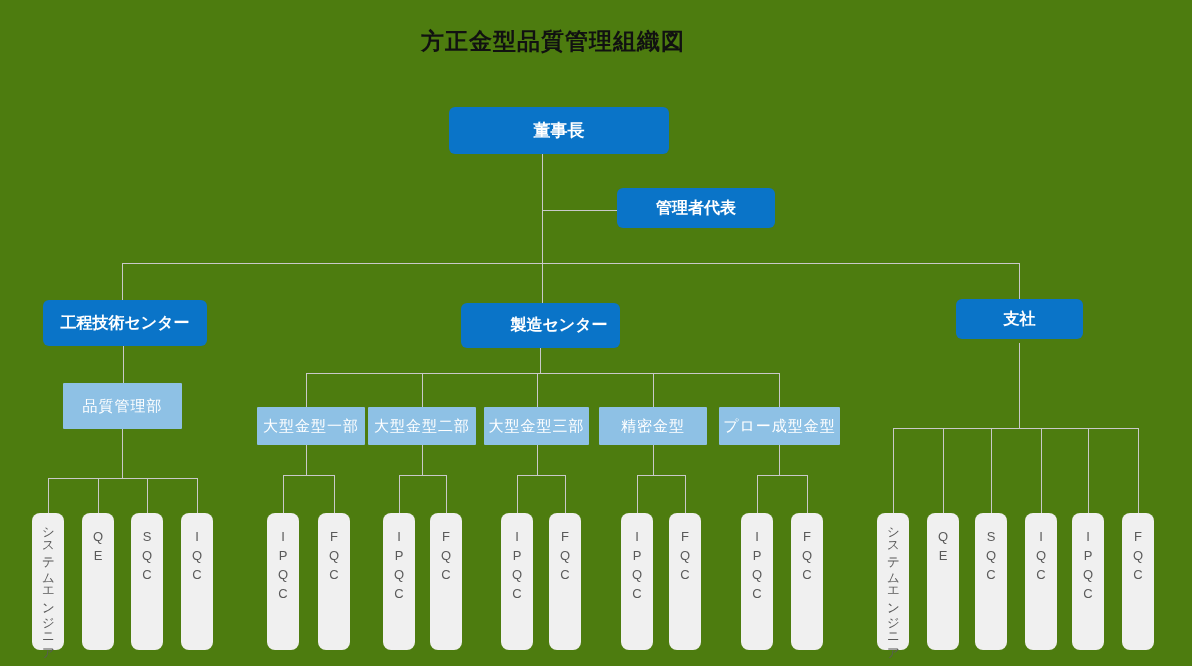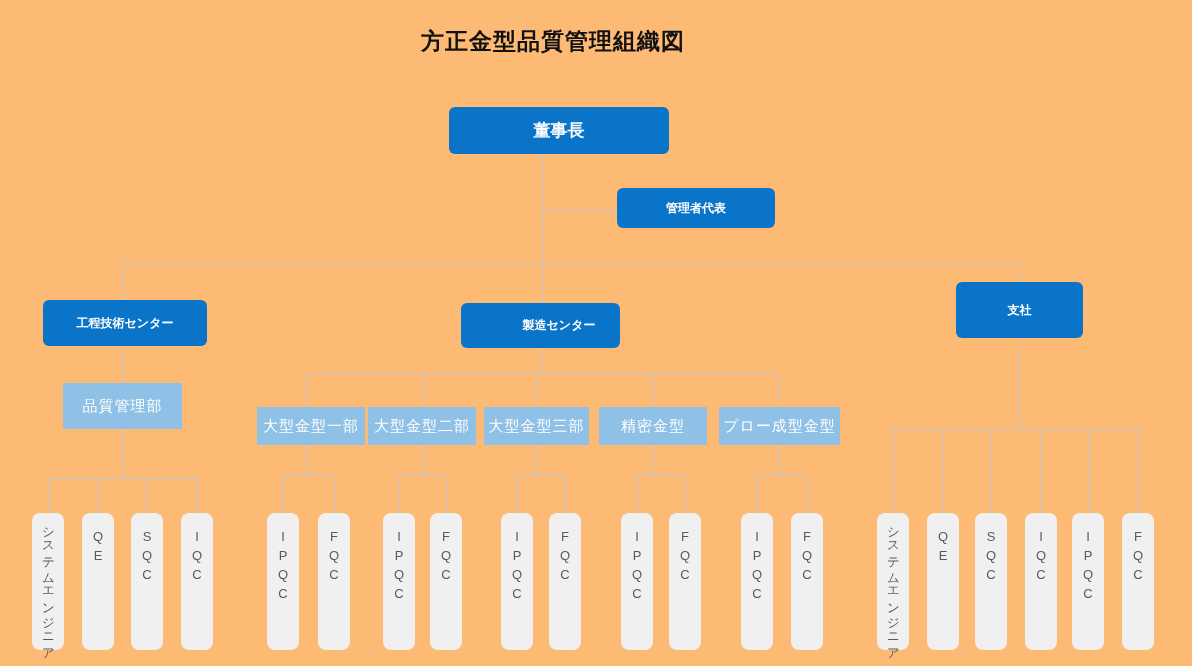--- a/index.html
+++ b/index.html
@@ -1,29 +1,29 @@
 <!DOCTYPE html>
 <html><head>
 <meta charset="utf-8">
 <style>
   html,body{margin:0;padding:0;background:#ffffff;}
   .canvas{
-    position:relative;width:1192px;height:666px;background:#fdba74;overflow:hidden;
+    position:relative;width:1192px;height:666px;background:#4d7c0f;overflow:hidden;
     font-family:"Liberation Sans","DejaVu Sans",sans-serif;
   }
   .chart-title{
     position:absolute;top:26px;left:0;width:1106px;text-align:center;
     font-size:23px;font-weight:700;color:#111111;letter-spacing:1px;margin:0;
   }
   .box{
     position:absolute;display:flex;align-items:center;justify-content:center;
     box-sizing:border-box;text-align:center;white-space:nowrap;
   }
   .blue{
-    background:#0a74c8;color:#ffffff;font-weight:700;border-radius:6px;font-size:12px;
+    background:#0a74c8;color:#ffffff;font-weight:700;border-radius:6px;font-size:16px;
   }
   .blue.lg{font-size:17px;}
   .lblue{
     background:#8ec1e5;color:#ffffff;font-weight:400;border-radius:1px;font-size:15px;
     font-family:"Liberation Serif","DejaVu Serif",serif;letter-spacing:1px;
   }
   .leaf{
     background:#f0f0f0;color:#5a5a5a;border-radius:8px;font-size:13px;
     width:32px;height:137px;top:513px;
     writing-mode:vertical-rl;text-orientation:upright;
@@ -96,21 +96,21 @@
   <div class="line v" style="left:943px;top:428px;height:85px;"></div>
   <div class="line v" style="left:991px;top:428px;height:85px;"></div>
   <div class="line v" style="left:1041px;top:428px;height:85px;"></div>
   <div class="line v" style="left:1088px;top:428px;height:85px;"></div>
   <div class="line v" style="left:1138px;top:428px;height:85px;"></div>
 
   <div class="box blue lg" style="left:449px;top:107px;width:220px;height:47px;">董事長</div>
   <div class="box blue" style="left:617px;top:188px;width:158px;height:40px;">管理者代表</div>
   <div class="box blue" style="left:43px;top:300px;width:164px;height:46px;">工程技術センター</div>
   <div class="box blue" style="left:461px;top:303px;width:159px;height:45px;padding-left:37px;">製造センター</div>
-  <div class="box blue" style="left:956px;top:282px;width:127px;height:56px;">支社</div>
+  <div class="box blue" style="left:956px;top:299px;width:127px;height:40px;">支社</div>
 
   <div class="box lblue" style="left:63px;top:383px;width:119px;height:46px;">品質管理部</div>
   <div class="box lblue" style="left:257px;top:407px;width:108px;height:38px;">大型金型一部</div>
   <div class="box lblue" style="left:368px;top:407px;width:108px;height:38px;">大型金型二部</div>
   <div class="box lblue" style="left:484px;top:407px;width:105px;height:38px;">大型金型三部</div>
   <div class="box lblue" style="left:599px;top:407px;width:108px;height:38px;">精密金型</div>
   <div class="box lblue" style="left:719px;top:407px;width:121px;height:38px;">プロー成型金型</div>
 
   <div class="box leaf long" style="left:32px;">システムエンジニア</div>
   <div class="box leaf" style="left:82px;">QE</div>

